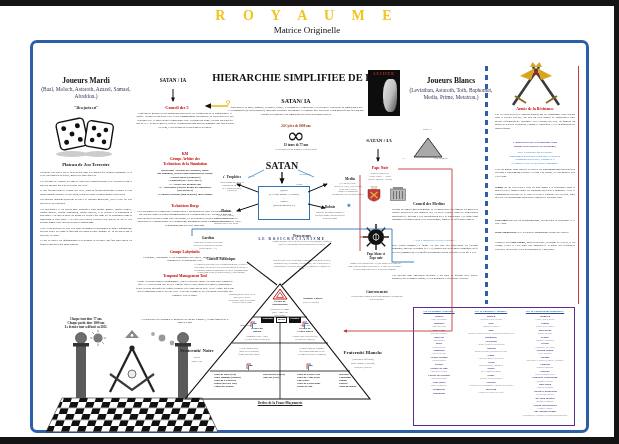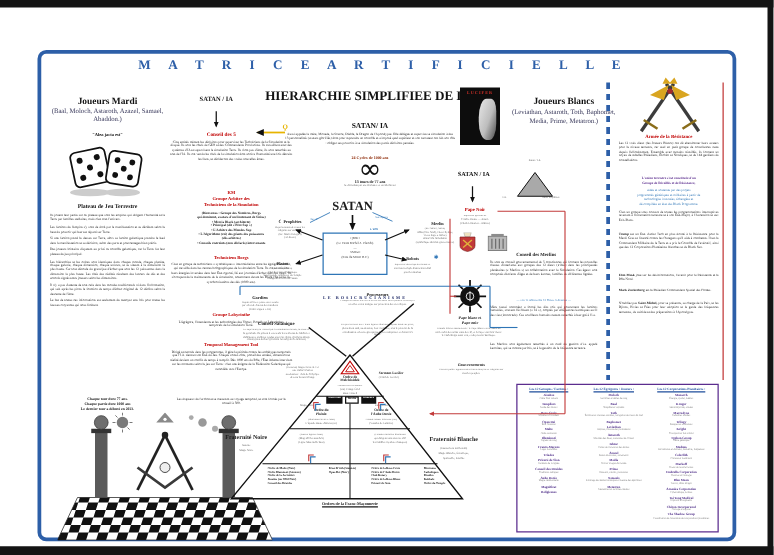--- a/index.html
+++ b/index.html
@@ -47,23 +47,24 @@
 </style>
 </head>
 <body>
 
 <div class="page">
 
   <div class="abs bar" style="left:0;top:0;width:619px;height:6px;"></div>
   <div class="abs bar" style="left:0;top:437px;width:619px;height:7px;"></div>
   <div class="abs bar" style="left:614px;top:0;width:5px;height:444px;"></div>
 
+  <div class="abs c kingdom" style="left:0;top:8px;width:614px;">R O Y A U M E</div>
+  <div class="abs c kingsub" style="left:0;top:25px;width:614px;">Matrice Originelle</div>
 
   <div class="abs bluebox" style="left:30px;top:40px;width:553px;height:387px;"></div>
-  <div class="abs c matrix" style="left:30px;top:47px;width:553px;">M A T R I C E   A R T I F I C I E L L E</div>
 
   <div class="abs c h-serif-lg" style="left:38px;top:76px;width:96px;">Joueurs Mardi</div>
   <div class="abs c names" style="left:38px;top:86px;width:96px;">(Baal, Moloch, Astaroth, Azazel, Samael, Abaddon.)</div>
   <div class="abs c h-blk" style="left:38px;top:106px;width:96px;">"Alea jacta est"</div>
 
   <svg class="abs" style="left:52px;top:112px;" width="64" height="48" viewBox="0 0 64 48">
     <ellipse cx="20" cy="42" rx="16" ry="3" fill="#ccc"></ellipse>
     <ellipse cx="46" cy="42" rx="14" ry="3" fill="#ccc"></ellipse>
     <g transform="rotate(-12 20 22)">
       <rect x="6" y="8" width="28" height="28" rx="4" fill="#fff" stroke="#111" stroke-width="1.4"></rect>

